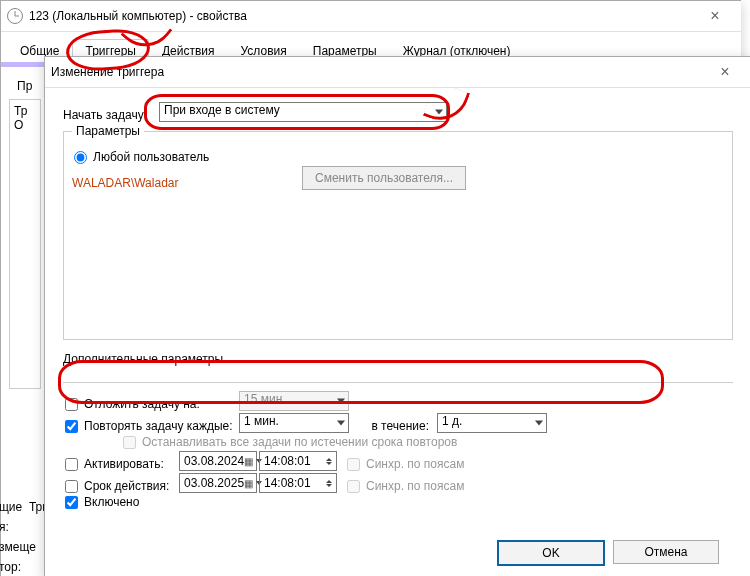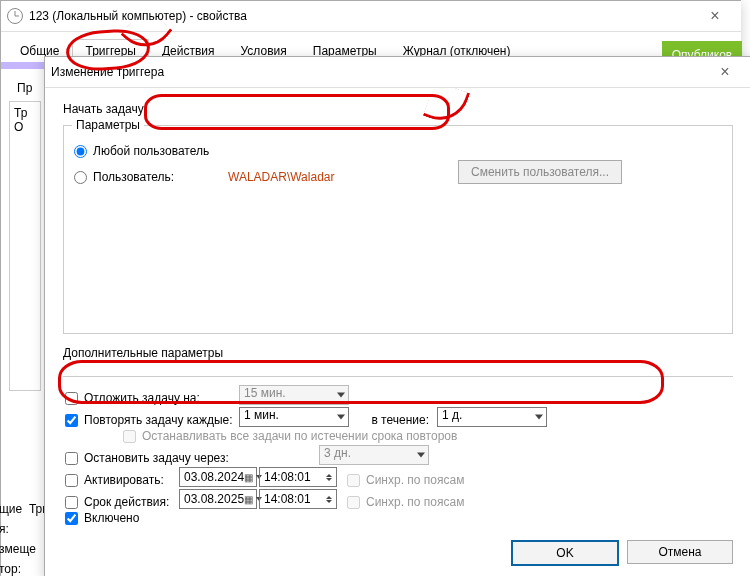--- a/index.html
+++ b/index.html
@@ -4,21 +4,21 @@
 <style>
   html,body{margin:0;padding:0;font-family:"Segoe UI",Tahoma,sans-serif;font-size:12px;color:#000;background:#fff;width:750px;height:576px;overflow:hidden;}
   .window{position:absolute;background:#fff;border:1px solid #aaa;box-shadow:0 3px 12px rgba(0,0,0,.2);}
   .titlebar{height:30px;line-height:30px;display:flex;align-items:center;padding:0 6px;border-bottom:1px solid #e0e0e0;}
   .titlebar .spacer{flex:1;}
   .close{width:40px;height:30px;text-align:center;line-height:30px;font-size:16px;color:#666;}
   .clock{width:14px;height:14px;border:1px solid #888;border-radius:50%;margin-right:6px;position:relative;}
   .clock::before,.clock::after{content:"";position:absolute;background:#888;left:50%;top:50%;transform-origin:bottom center;}
   .clock::before{width:1px;height:5px;transform:translate(-50%,-100%);}
   .clock::after{width:1px;height:4px;transform:translate(-50%,-100%) rotate(90deg);}
-  .tabs{display:flex;padding:6px 6px 0 6px;border-bottom:7px solid #c4b5fd;}
+  .tabs{display:flex;padding:6px 6px 0 6px;border-bottom:5px solid #c4b5fd;}
   .tab{padding:4px 12px;border:1px solid transparent;position:relative;top:1px;cursor:default;}
   .tab.active{border:1px solid #ccc;border-bottom:1px solid #fff;background:#fff;border-radius:2px 2px 0 0;}
   
   .w2{left:44px;top:56px;width:706px;height:520px;}
   .dialog-body{padding:12px 18px 60px 18px;position:relative;height:calc(100% - 30px);box-sizing:border-box;}
   fieldset{border:1px solid #ccc;margin:0;padding:10px 8px 16px 8px;}
   legend{padding:0 4px;}
   .row{display:flex;align-items:flex-end;margin:2px 0;}
   .row label.main{width:140px;}
   input[type=text].combo, .combo{height:20px;border:1px solid #7a7a7a;background:#fff;padding:0 18px 0 4px;position:relative;display:inline-block;box-sizing:border-box;}
@@ -30,21 +30,21 @@
   .btn.disabled{color:#888;background:#f0f0f0;}
   .date{width:78px;border:1px solid #7a7a7a;height:20px;padding:8px 4px;box-sizing:border-box;display:inline-flex;align-items:center;margin-right:2px;}
   .date .cal{margin-left:auto;width:12px;text-align:center;color:#555;font-size:10px;}
   .date .dd{margin-left:2px;width:0;height:0;border-left:3px solid transparent;border-right:3px solid transparent;border-top:4px solid #444;}
   .time{width:78px;border:1px solid #7a7a7a;height:20px;padding:0 4px;box-sizing:border-box;display:inline-flex;align-items:center;margin-right:8px;}
   .time .spin{margin-left:auto;display:flex;flex-direction:column;gap:1px;}
   .time .spin div{width:0;height:0;border-left:3px solid transparent;border-right:3px solid transparent;}
   .time .spin .u{border-bottom:3px solid #444;}
   .time .spin .d{border-top:3px solid #444;}
   .section-head{border-bottom:1px solid #ccc;padding-bottom:16px;margin-bottom:8px;}
-  .footer{position:absolute;right:18px;bottom:12px;display:flex;gap:8px;}
+  .footer{position:absolute;right:32px;bottom:12px;display:flex;gap:8px;}
   .footer .btn{width:80px;justify-content:center;background:#f3f3f3;}
   .footer .ok{border:2px solid #0a64a4;}
   
   .w1{left:0;top:0;width:740px;height:576px;border-right:none;border-bottom:none;}
   .w1 .body{padding:8px;}
   .pubbtn{position:absolute;right:-1px;top:40px;height:28px;width:80px;background:#7cbf2a;color:#fff;display:flex;align-items:center;justify-content:center;}
   
   .mark{position:absolute;border:3px solid #d00;border-radius:50%/60%;pointer-events:none;}
   .mark.m1{left:66px;top:30px;width:78px;height:34px;transform:rotate(-4deg);}  
   .mark.m2{left:144px;top:94px;width:300px;height:30px;border-radius:18px/14px;} 
@@ -81,47 +81,46 @@
         <div>О</div>
     </div>
 
     <div style="position:absolute;left:-2px;top:430px;line-height:20px;">
       <div><span>щие</span>&nbsp;&nbsp;<span>Триггеры</span></div>
       <div>я:</div>
       <div>змеще</div>
       <div>тор:</div>
     </div>
   </div>
-  <div class="pubbtn">Опубликов</div>
 </div>
 
 <div class="window w2">
   <div class="titlebar">
     <span>Изменение триггера</span>
     <span class="spacer"></span>
     <span class="close">×</span>
   </div>
   <div class="dialog-body">
     <div class="row">
       <label class="main" style="width:96px;">Начать задачу:</label>
+      <div class="combo" style="width:288px;">
+        <span>При входе в систему</span>
+        <span class="arrow"></span>
+      </div>
     </div>
 
     <fieldset style="height:188px;">
       <legend>Параметры</legend>
       <div class="row">
         <label class="chk">
           <input type="radio" name="u" checked="" style="">
           <span>Любой пользователь</span>
         </label>
       </div>
       <div class="row">
-        <label class="chk" style="width:156px;">
-          <input type="radio" name="u" style="">
-          <span>Пользователь:</span>
-        </label>
         <span class="muted" style="width:230px;">WALADAR\Waladar</span>
         <span class="btn disabled">Сменить пользователя...</span>
       </div>
     </fieldset>
 
     <div style="height:12px;"></div>
     <div class="section-head">Дополнительные параметры</div>
 
     <div class="row">
       <label class="chk" style="width:176px;">
@@ -147,29 +146,20 @@
       </div>
     </div>
 
     <div class="row" style="padding-left:58px;">
       <label class="chk ghost">
         <input type="checkbox" disabled="" style="">
         <span>Останавливать все задачи по истечении срока повторов</span>
       </label>
     </div>
 
-    <div class="row">
-      <label class="chk" style="width:256px;">
-        <input type="checkbox" style="">
-        <span>Остановить задачу через:</span>
-      </label>
-      <div class="combo disabled" style="width:110px;">
-        <span>3 дн.</span><span class="arrow"></span>
-      </div>
-    </div>
 
     <div class="row">
       <label class="chk" style="width:116px;">
         <input type="checkbox" style="">
         <span>Активировать:</span>
       </label>
       <span class="date">
           <span>03.08.2024</span>
           <span class="cal">▦</span>
           <span class="dd"></span>

